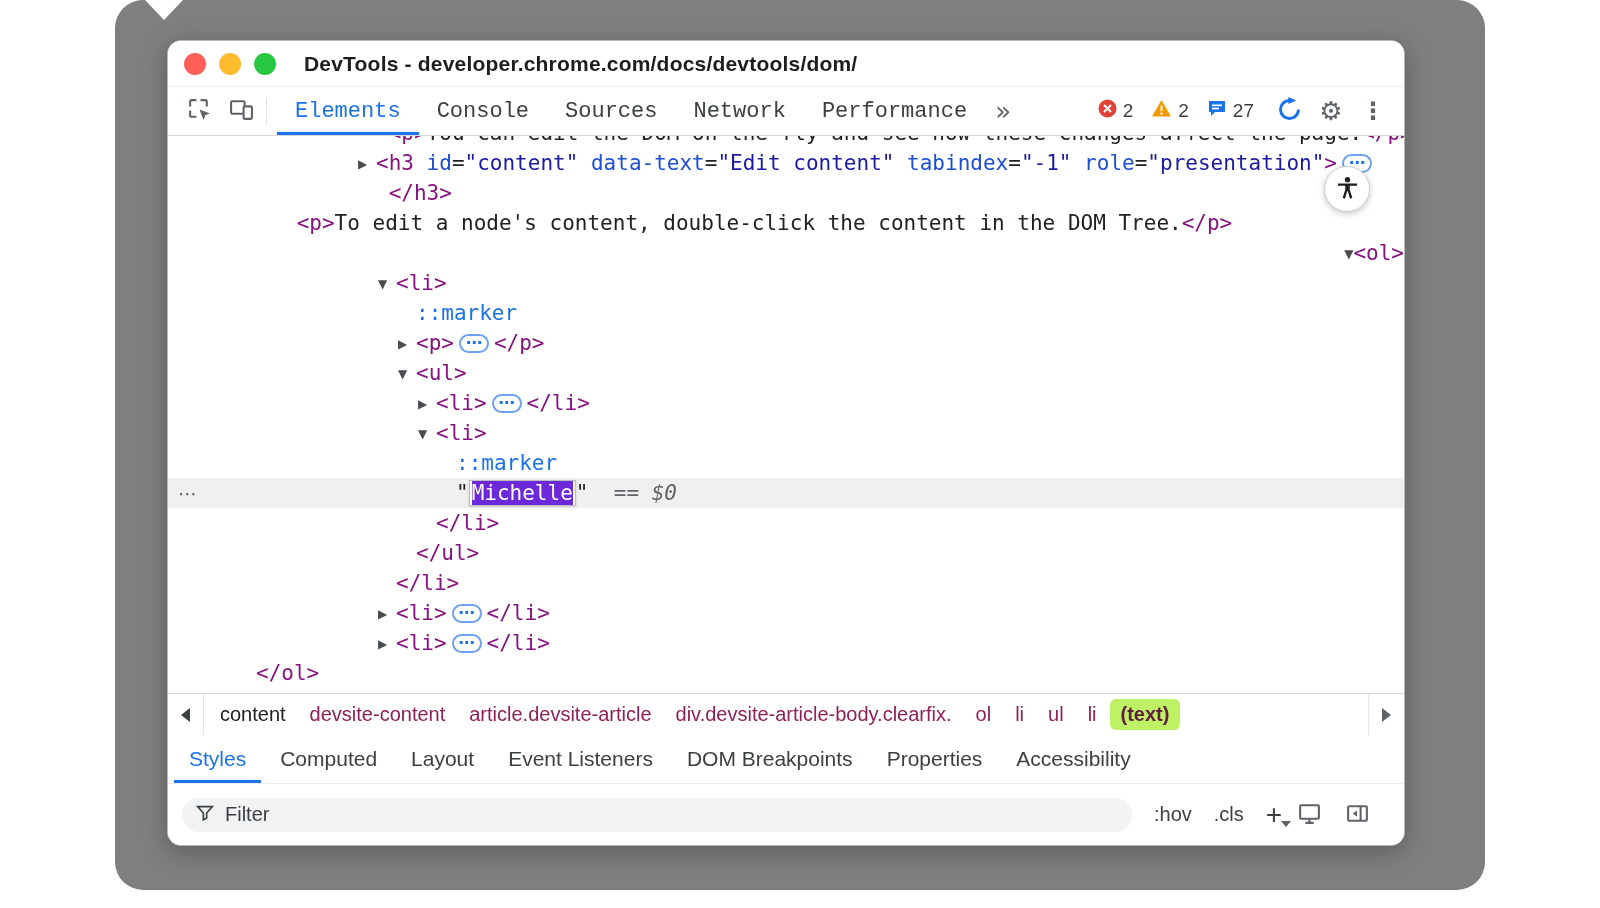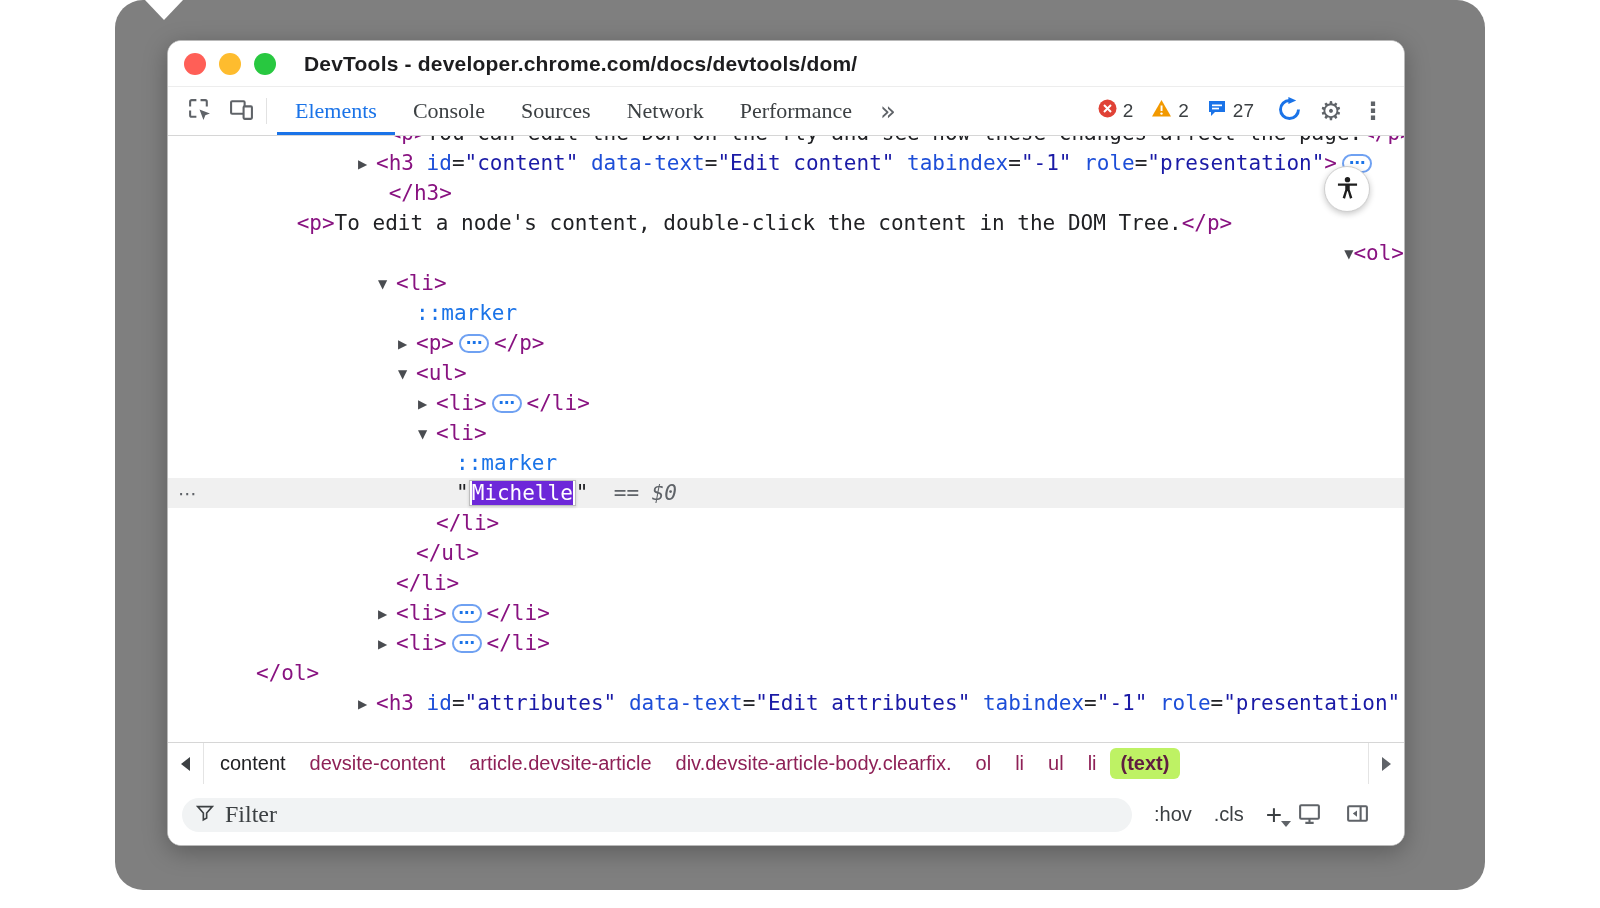--- a/index.html
+++ b/index.html
@@ -13,21 +13,21 @@
   .lights{display:flex;gap:13px}
   .light{width:22px;height:22px;border-radius:50%;display:inline-block;border:none;cursor:pointer}
   .red{background:#ff5f57}.yellow{background:#febc2e}.green{background:#28c840}
   .wtitle{margin-left:28px;font-size:21px;font-weight:bold;color:#1d1d1f;letter-spacing:.2px}
 
   
   .toolbar{flex:0 0 48px;display:flex;align-items:center;border-bottom:1px solid #d6d6d6;padding:0 10px;background:#fff}
   .tbtn{background:none;border:none;width:42px;height:48px;display:flex;align-items:center;justify-content:center;cursor:pointer;color:#5f6368}
   .divider{width:1px;height:26px;background:#e2e2e2;margin:0 4px}
   .tabs{display:flex;height:48px;margin-left:6px}
-  .tab{background:none;border:none;height:48px;padding:0 18px;font-size:22px;color:#3c4043;font-family:Liberation Serif, serif;cursor:pointer;white-space:nowrap}
+  .tab{background:none;border:none;height:48px;padding:0 18px;font-size:22px;color:#3c4043;font-family:Liberation Mono, monospace;cursor:pointer;white-space:nowrap}
   .tab.active{color:#1a73e8;box-shadow:inset 0 -3px 0 #1a73e8}
   .more{width:36px;font-size:26px;color:#5f6368;line-height:1}
   .spacer{flex:1}
   .badge{display:flex;align-items:center;gap:6px;margin-left:18px;font-size:19px;color:#3c4043;cursor:pointer}
   .glyph{font-family:"DejaVu Sans",sans-serif;line-height:1}
   .gear{font-size:26px;color:#5f6368}
   .kebab{font-size:24px;color:#5f6368;font-weight:bold}
 
   
   .dom-tree{position:relative;flex:1 1 auto;overflow:hidden;background:#fff;font-family:"DejaVu Sans Mono","Liberation Mono",monospace;font-size:21px;line-height:30px}
@@ -60,21 +60,21 @@
   .crumb.sel{border-radius:6px}
 
   
   .ptabs{flex:0 0 48px;display:flex;align-items:center;padding-left:4px;background:#fff;border-bottom:1px solid #ececec}
   .ptab{background:none;border:none;height:48px;padding:0 15px;margin:0 2px;font-size:21px;color:#3c4043;font-family:inherit;cursor:pointer;white-space:nowrap}
   .ptab.active{color:#1a73e8;box-shadow:inset 0 -3px 0 #1a73e8}
 
   
   .filterbar{flex:0 0 61px;display:flex;align-items:center;padding:0 14px;background:#fff}
   .filter-pill{flex:1;max-width:950px;height:34px;background:#f1f3f4;border-radius:17px;display:flex;align-items:center;padding:0 12px;gap:9px}
-  .filter-input{flex:1;border:none;background:transparent;outline:none;font-size:24px;color:#4c1d95;font-family:Liberation Serif, serif}
+  .filter-input{flex:1;border:none;background:transparent;outline:none;font-size:20px;color:#4c1d95;font-family:Liberation Sans, sans-serif}
   .filter-input::placeholder{color:#3c4043}
   .fctl{background:none;border:none;font-size:20px;color:#3c4043;margin-left:22px;cursor:pointer;font-family:inherit}
   .plus{font-size:28px;position:relative;line-height:1}
   .mini-caret{position:absolute;right:-9px;bottom:2px;width:0;height:0;border-left:5px solid transparent;border-right:5px solid transparent;border-top:6px solid #5f6368;display:inline-block}
   .filterbar .tbtn{margin-left:6px}
 </style>
 </head>
 <body>
 
 <div class="backdrop">
@@ -215,20 +215,29 @@
           <span class="crumb" style="color: rgb(142, 33, 87);">li</span>
           <span class="crumb" style="color: rgb(142, 33, 87);">ul</span>
           <span class="crumb" style="color: rgb(142, 33, 87);">li</span>
           <span class="crumb sel" style="color: rgb(95, 29, 64); background: #bef264; font-weight: bold;">(text)</span>
         </div>
       <button class="crumb-nav right">
           <span class="tri-right"></span>
         </button>
     </div>
 
+    <div class="ptabs" id="ptabs">
+        <button class="ptab active">Styles</button>
+        <button class="ptab">Computed</button>
+        <button class="ptab">Layout</button>
+        <button class="ptab">Event Listeners</button>
+        <button class="ptab">DOM Breakpoints</button>
+        <button class="ptab">Properties</button>
+        <button class="ptab">Accessibility</button>
+      </div>
 
     <div class="filterbar">
       <div class="filter-pill">
         <span>
           <svg width="22" height="22" viewBox="0 0 24 24">
               <path d="M4 5 h16 l-6.2 7 v5.5 l-3.6 2 v-7.5 Z" fill="none" stroke="#3c4043" stroke-width="1.8"></path>
             </svg>
         </span>
         <input class="filter-input" placeholder="Filter" style="">
       </div>

